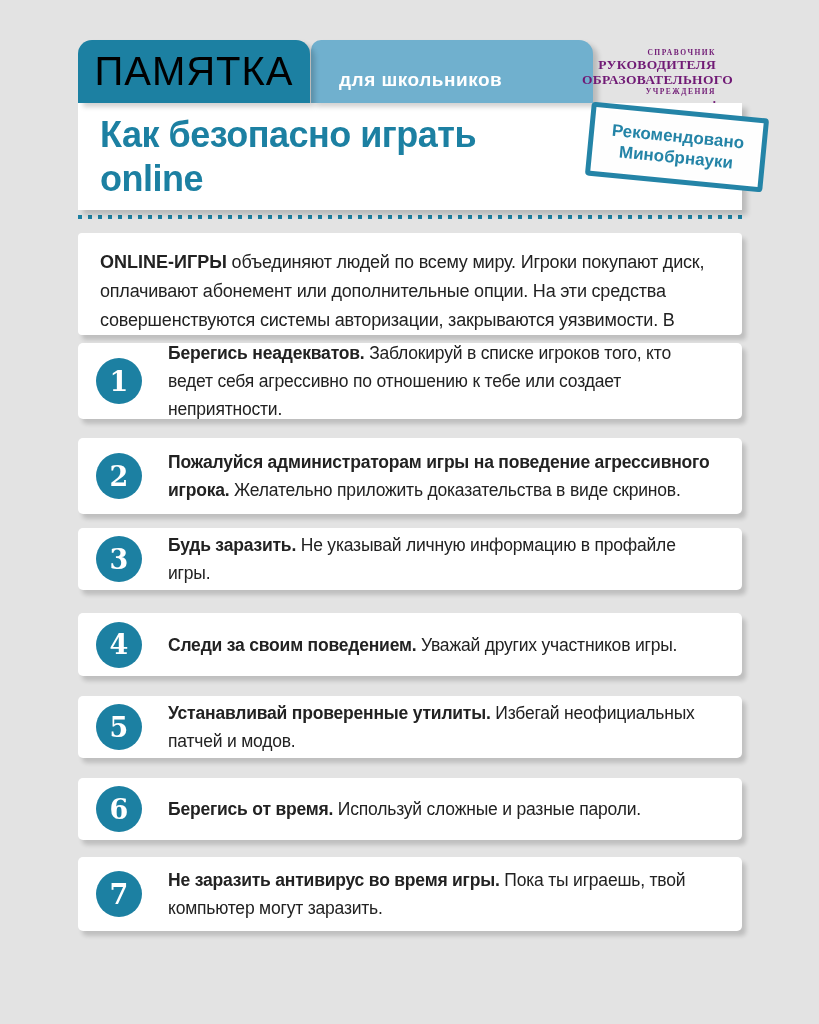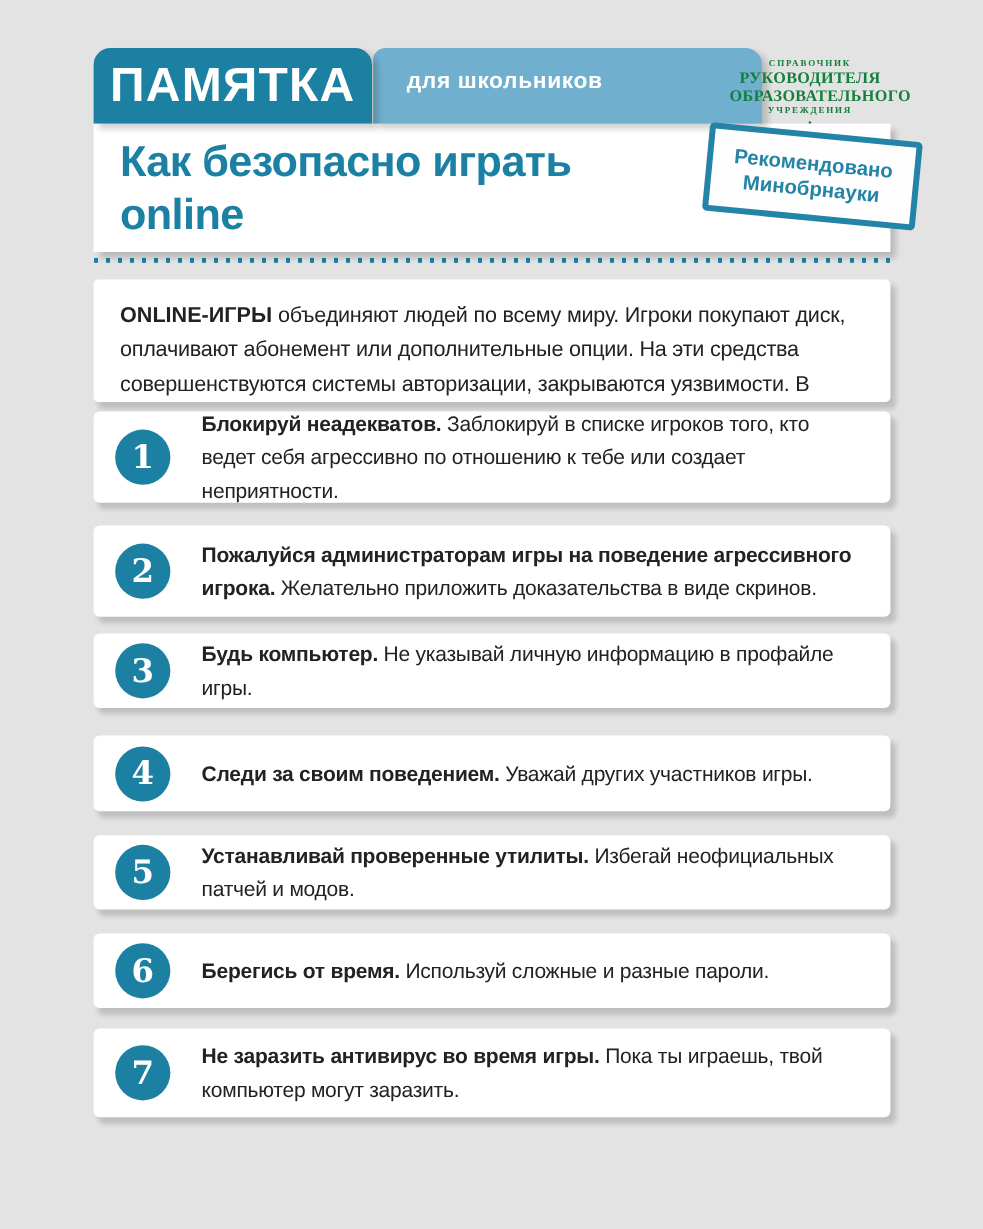--- a/index.html
+++ b/index.html
@@ -19,37 +19,37 @@
     font-family:"Liberation Sans","DejaVu Sans",sans-serif;
     overflow:hidden;
   }
   
   .tab-dark{
     position:absolute;left:78px;top:40px;width:232px;height:63px;
     background:var(--teal);
     border-radius:14px 14px 0 0;
     box-shadow:5px 4px 5px rgba(0,0,0,.18);
     display:flex;align-items:center;justify-content:center;
-    color:#ffffff;font-weight:bold;font-size:40px;letter-spacing:1px;
+    color:#000000;font-weight:normal;font-size:40px;letter-spacing:1px;
     z-index:3;
   }
   .tab-light{
-    position:absolute;left:311px;top:40px;width:324px;height:63px;
+    position:absolute;left:311px;top:40px;width:282px;height:63px;
     background:var(--light_blue);
     border-radius:10px 14px 0 0;
     box-shadow:5px 4px 5px rgba(0,0,0,.18);
     display:flex;align-items:flex-end;
-    padding:0 0 24px 28px;
+    padding:0 0 12px 28px;
     color:#fff;font-weight:bold;font-size:19px;letter-spacing:.5px;
     z-index:2;
   }
   
   .logo{
-    position:absolute;left:608px;top:48px;width:134px;
-    text-align:center;color:#15803d;
+    position:absolute;left:582px;top:48px;width:134px;
+    text-align:right;color:#701a75;
     font-family:"Liberation Serif","DejaVu Serif",serif;
     z-index:2;
   }
   .logo .tiny{font-size:7.5px;font-weight:bold;letter-spacing:1.5px;line-height:9px;}
   .logo .big{font-size:13.5px;font-weight:bold;letter-spacing:.3px;line-height:15px;}
   .logo .dot{font-size:9px;line-height:9px;margin-top:2px;}
   
   .title-card{
     position:absolute;left:78px;top:103px;width:664px;height:107px;
     background:var(--card);
@@ -149,35 +149,35 @@
   <div class="divider"></div>
 
   <div class="intro-card">
     <b>ONLINE-ИГРЫ</b><span> объединяют людей по всему миру. Игроки покупают диск, оплачивают абонемент или дополнительные опции. На эти средства совершенствуются системы авторизации, закрываются уязвимости. В играх стоит опасаться кражи пароля.</span>
   </div>
 
   <div class="tip t1">
     <div class="badge">
         <span>1</span>
       </div>
-    <div class="body"><b>Блокируй неадекватов.</b><span> Заблокируй в списке игроков того, кто ведет себя агрессивно по отношению к тебе или создает неприятности.</span></div>
+    <div class="body"><b>Берегись неадекватов.</b><span> Заблокируй в списке игроков того, кто ведет себя агрессивно по отношению к тебе или создает неприятности.</span></div>
   </div>
 
   <div class="tip t2">
     <div class="badge">
         <span>2</span>
       </div>
     <div class="body"><b>Пожалуйся администраторам игры на поведение агрессивного игрока.</b><span> Желательно приложить доказательства в виде скринов.</span></div>
   </div>
 
   <div class="tip t3">
     <div class="badge">
         <span>3</span>
       </div>
-    <div class="body"><b>Будь компьютер.</b><span> Не указывай личную информацию в профайле игры.</span></div>
+    <div class="body"><b>Будь заразить.</b><span> Не указывай личную информацию в профайле игры.</span></div>
   </div>
 
   <div class="tip t4">
     <div class="badge">
         <span>4</span>
       </div>
     <div class="body"><b>Следи за своим поведением.</b><span> Уважай других участников игры.</span></div>
   </div>
 
   <div class="tip t5">

